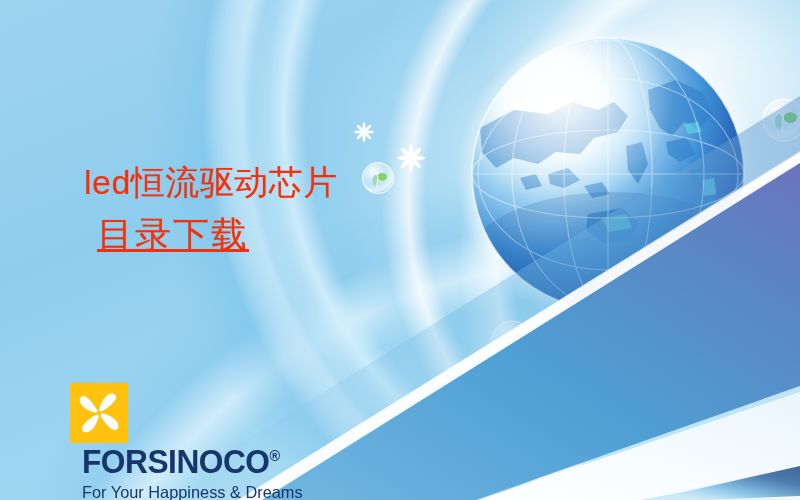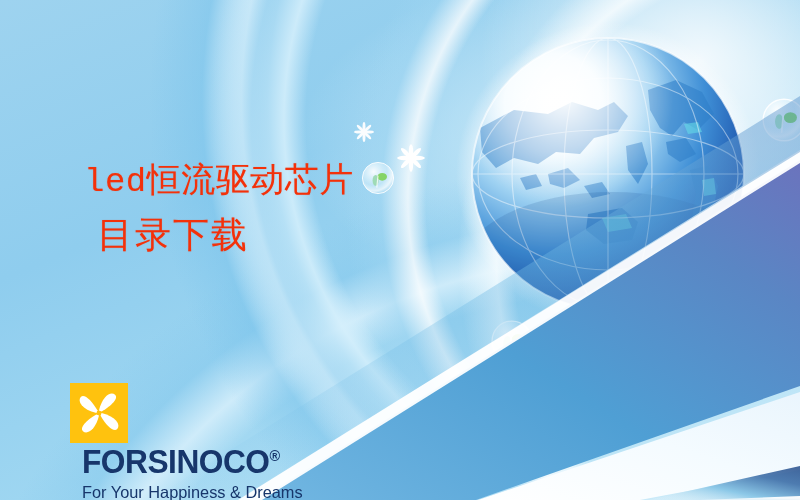--- a/index.html
+++ b/index.html
@@ -110,33 +110,34 @@
   #headline {
     position: absolute;
     left: 84px;
     top: 162px;
     color: #f3310a;
     line-height: 1.22;
     letter-spacing: 0.5px;
     text-shadow: 0 0 1px rgba(243,49,10,0.35);
   }
   #headline .line1 {
-    font-family: Liberation Mono, monospace;
+    font-family: Liberation Sans, sans-serif;
     font-size: 34px;
     white-space: nowrap;
     display: block;
   }
   #headline .line2 {
     font-family: "DejaVu Serif", "Liberation Serif", serif;
     font-size: 36px;
     white-space: nowrap;
     display: block;
     margin-top: 10px;
     margin-left: 13px;
     letter-spacing: 2px;
+    text-decoration: underline;
   }
 
   
   #logo {
     position: absolute;
     left: 70px;
     top: 383px;
     display: flex;
     align-items: flex-start;
     flex-direction: column;

